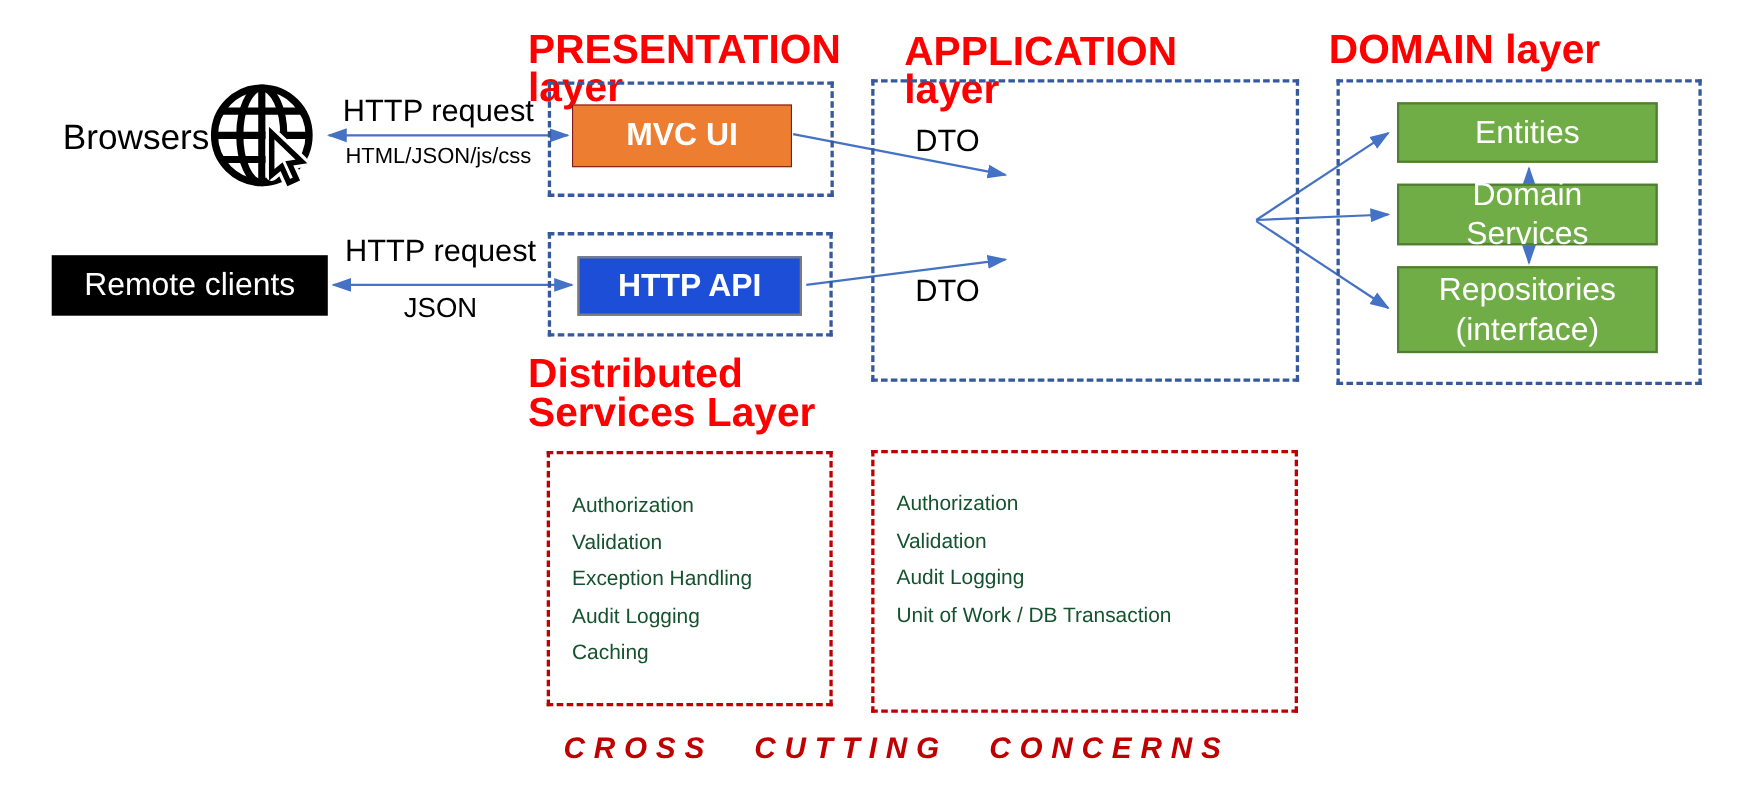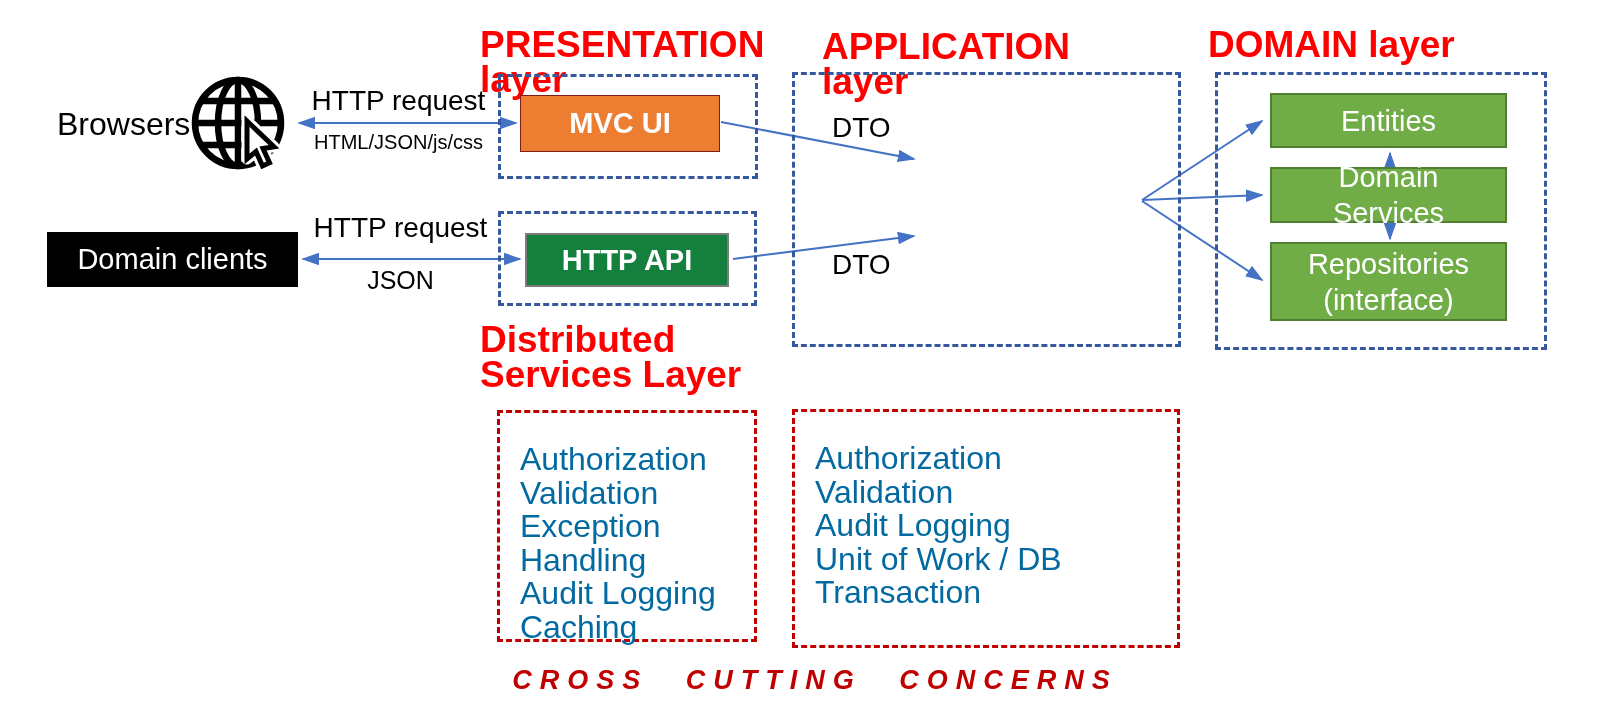--- a/index.html
+++ b/index.html
@@ -15,34 +15,34 @@
     line-height:35px;white-space:pre-line;
   }
   .dashed-blue{position:absolute;border:3px dashed #35599C;box-sizing:border-box;background:transparent;}
   .dashed-red{position:absolute;border:3px dashed #C00000;box-sizing:border-box;background:transparent;}
 
   .solid-box{
     position:absolute;display:flex;align-items:center;justify-content:center;
     color:#fff;text-align:center;box-sizing:border-box;
   }
   .mvc-box{background:#ED7D31;border:1px solid #7f1d1d;font-weight:700;font-size:29px;}
-  .api-box{background:#15803d;border:2px solid #7C7C7C;font-weight:700;font-size:29px;}
+  .api-box{background:#1d4ed8;border:2px solid #7C7C7C;font-weight:700;font-size:29px;}
   .app-box{background:#4472C4;border:2.5px solid #2F5496;font-weight:700;font-size:29px;line-height:38px;padding:0 28px;}
   .green-box{background:#70AD47;border:2px solid #507E32;font-size:29px;line-height:36px;padding:0 10px;}
   .black-box{background:#000;color:#fff;font-size:29px;}
 
   .plain-label{position:absolute;color:#000;text-align:center;}
   .big-label{font-size:28px;}
   .small-label{font-size:20px;}
   .json-label{font-size:25px;}
   .browsers-label{position:absolute;color:#000;font-size:32px;}
   .dto-label{position:absolute;color:#000;font-size:28px;}
 
   .concern-list{
-    position:absolute;color:#0369a1;font-size:32px;line-height:33.5px;
+    position:absolute;color:#14532d;font-size:19px;line-height:33.5px;
     padding:30px 0 0 20px;box-sizing:border-box;margin:0;list-style:none;
   }
   .concern-list li{margin:0;padding:0;}
 
   .footer-label{
     position:absolute;color:#C00000;font-size:27px;font-weight:700;font-style:italic;
     letter-spacing:8px;word-spacing:22px;text-align:center;
   }
 </style>
 </head>
@@ -80,21 +80,21 @@
       <line x1="11" y1="27" x2="85" y2="27"></line>
       <line x1="11" y1="71" x2="85" y2="71"></line>
     </g>
     <g transform="translate(53,45)">
       <path d="M4 2 L4 40 L13 32.5 L19.5 47 L26.5 43.8 L20 29.5 L31 27.8 Z" fill="#fff" stroke="#fff" stroke-width="11" stroke-linejoin="round"></path>
       <path d="M4 2 L4 40 L13 32.5 L19.5 47 L26.5 43.8 L20 29.5 L31 27.8 Z" fill="#fff" stroke="#000" stroke-width="5" stroke-linejoin="miter"></path>
     </g>
   </svg>
 
   <div class="solid-box black-box" style="left:47px;top:232px;width:251px;height:55px;">
-    <span>Domain clients</span>
+    <span>Remote clients</span>
   </div>
 
   <div class="plain-label big-label" style="left:300px;top:85px;width:197px;">HTTP request</div>
   <div class="plain-label small-label" style="left:300px;top:131px;width:197px;">HTML/JSON/js/css</div>
 
   <div class="plain-label big-label" style="left:302px;top:212px;width:197px;">HTTP request</div>
   <div class="plain-label json-label" style="left:302px;top:266px;width:197px;">JSON</div>
 
   <div class="layer-title" style="left:480px;top:27px;width:295px;">PRESENTATION layer</div>
   <div class="dashed-blue" style="left:498px;top:74px;width:260px;height:105px;"></div>

